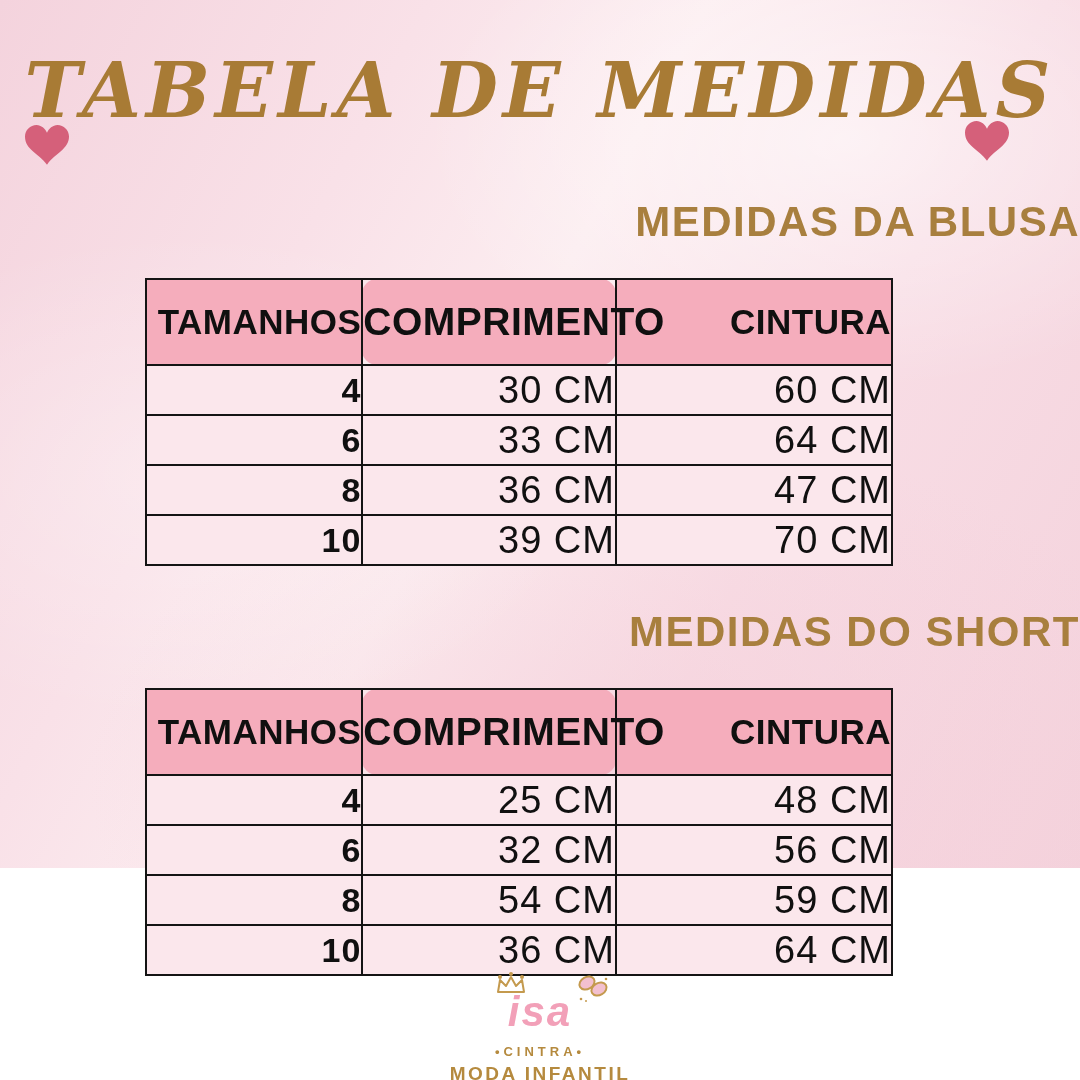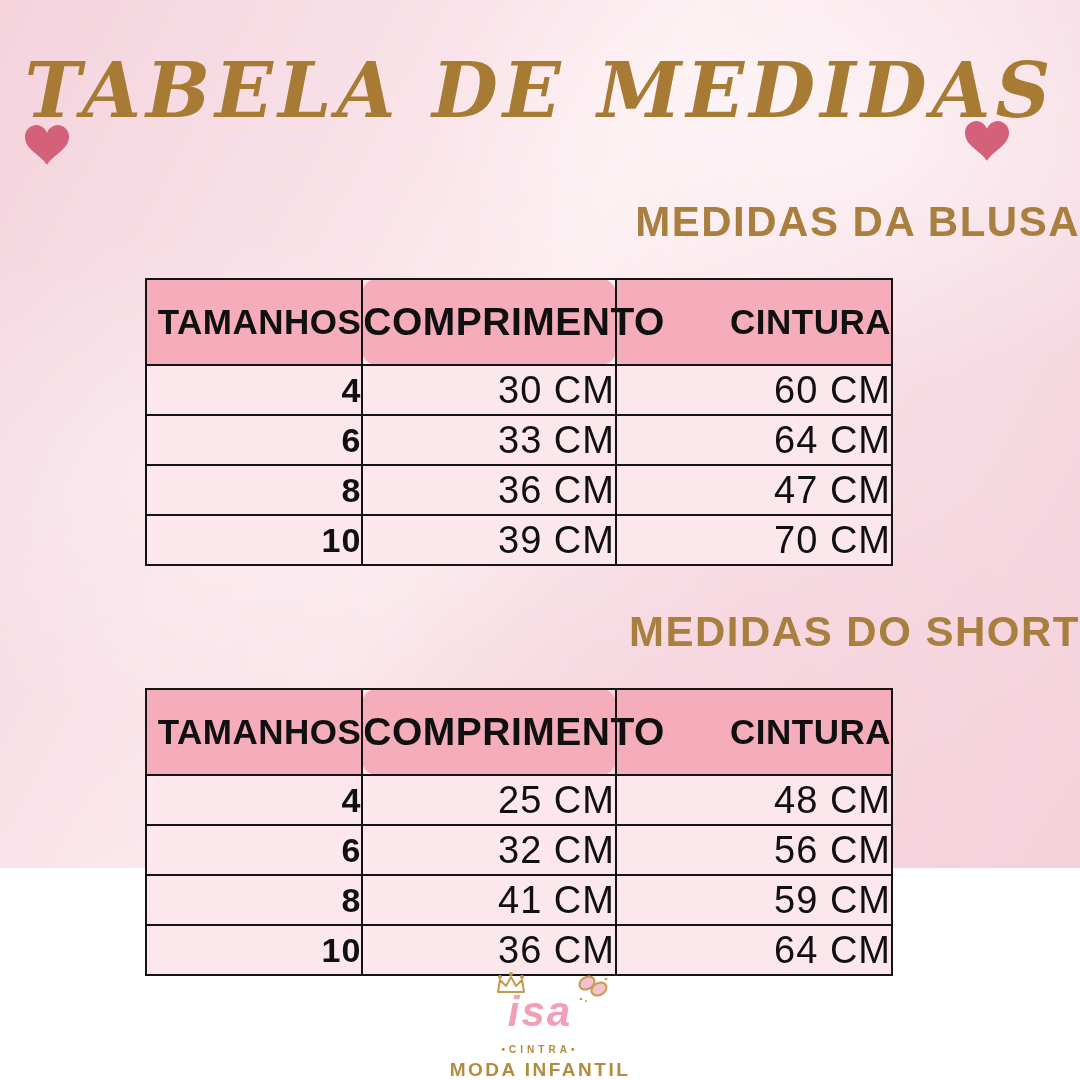--- a/index.html
+++ b/index.html
@@ -119,21 +119,21 @@
     color: #f2a0b8;
     letter-spacing: 2px;
     text-shadow:
       -2px -2px 0 #fff, 2px -2px 0 #fff, -2px 2px 0 #fff, 2px 2px 0 #fff,
       0 -2px 0 #fff, 0 2px 0 #fff, -2px 0 0 #fff, 2px 0 0 #fff;
   }
   .crown { position: absolute; left: -14px; top: -12px; width: 34px; height: 24px; }
   .butterfly { position: absolute; right: -38px; top: -10px; width: 34px; height: 30px; }
   .logo-cintra {
     margin-top: 2px;
-    font-size: 10px;
+    font-size: 13px;
     font-weight: 700;
     letter-spacing: 4px;
     color: #b58a3e;
   }
   .logo-subtitle {
     margin-top: 4px;
     font-size: 19px;
     font-weight: 700;
     letter-spacing: 2.5px;
     color: #b58a3e;
@@ -217,21 +217,21 @@
         <td>25 CM</td>
         <td>48 CM</td>
       </tr>
       <tr>
         <td class="size-col">6</td>
         <td>32 CM</td>
         <td>56 CM</td>
       </tr>
       <tr>
         <td class="size-col">8</td>
-        <td>41 CM</td>
+        <td>54 CM</td>
         <td>59 CM</td>
       </tr>
       <tr>
         <td class="size-col">10</td>
         <td>36 CM</td>
         <td>64 CM</td>
       </tr>
     </tbody>
   </table>
 

